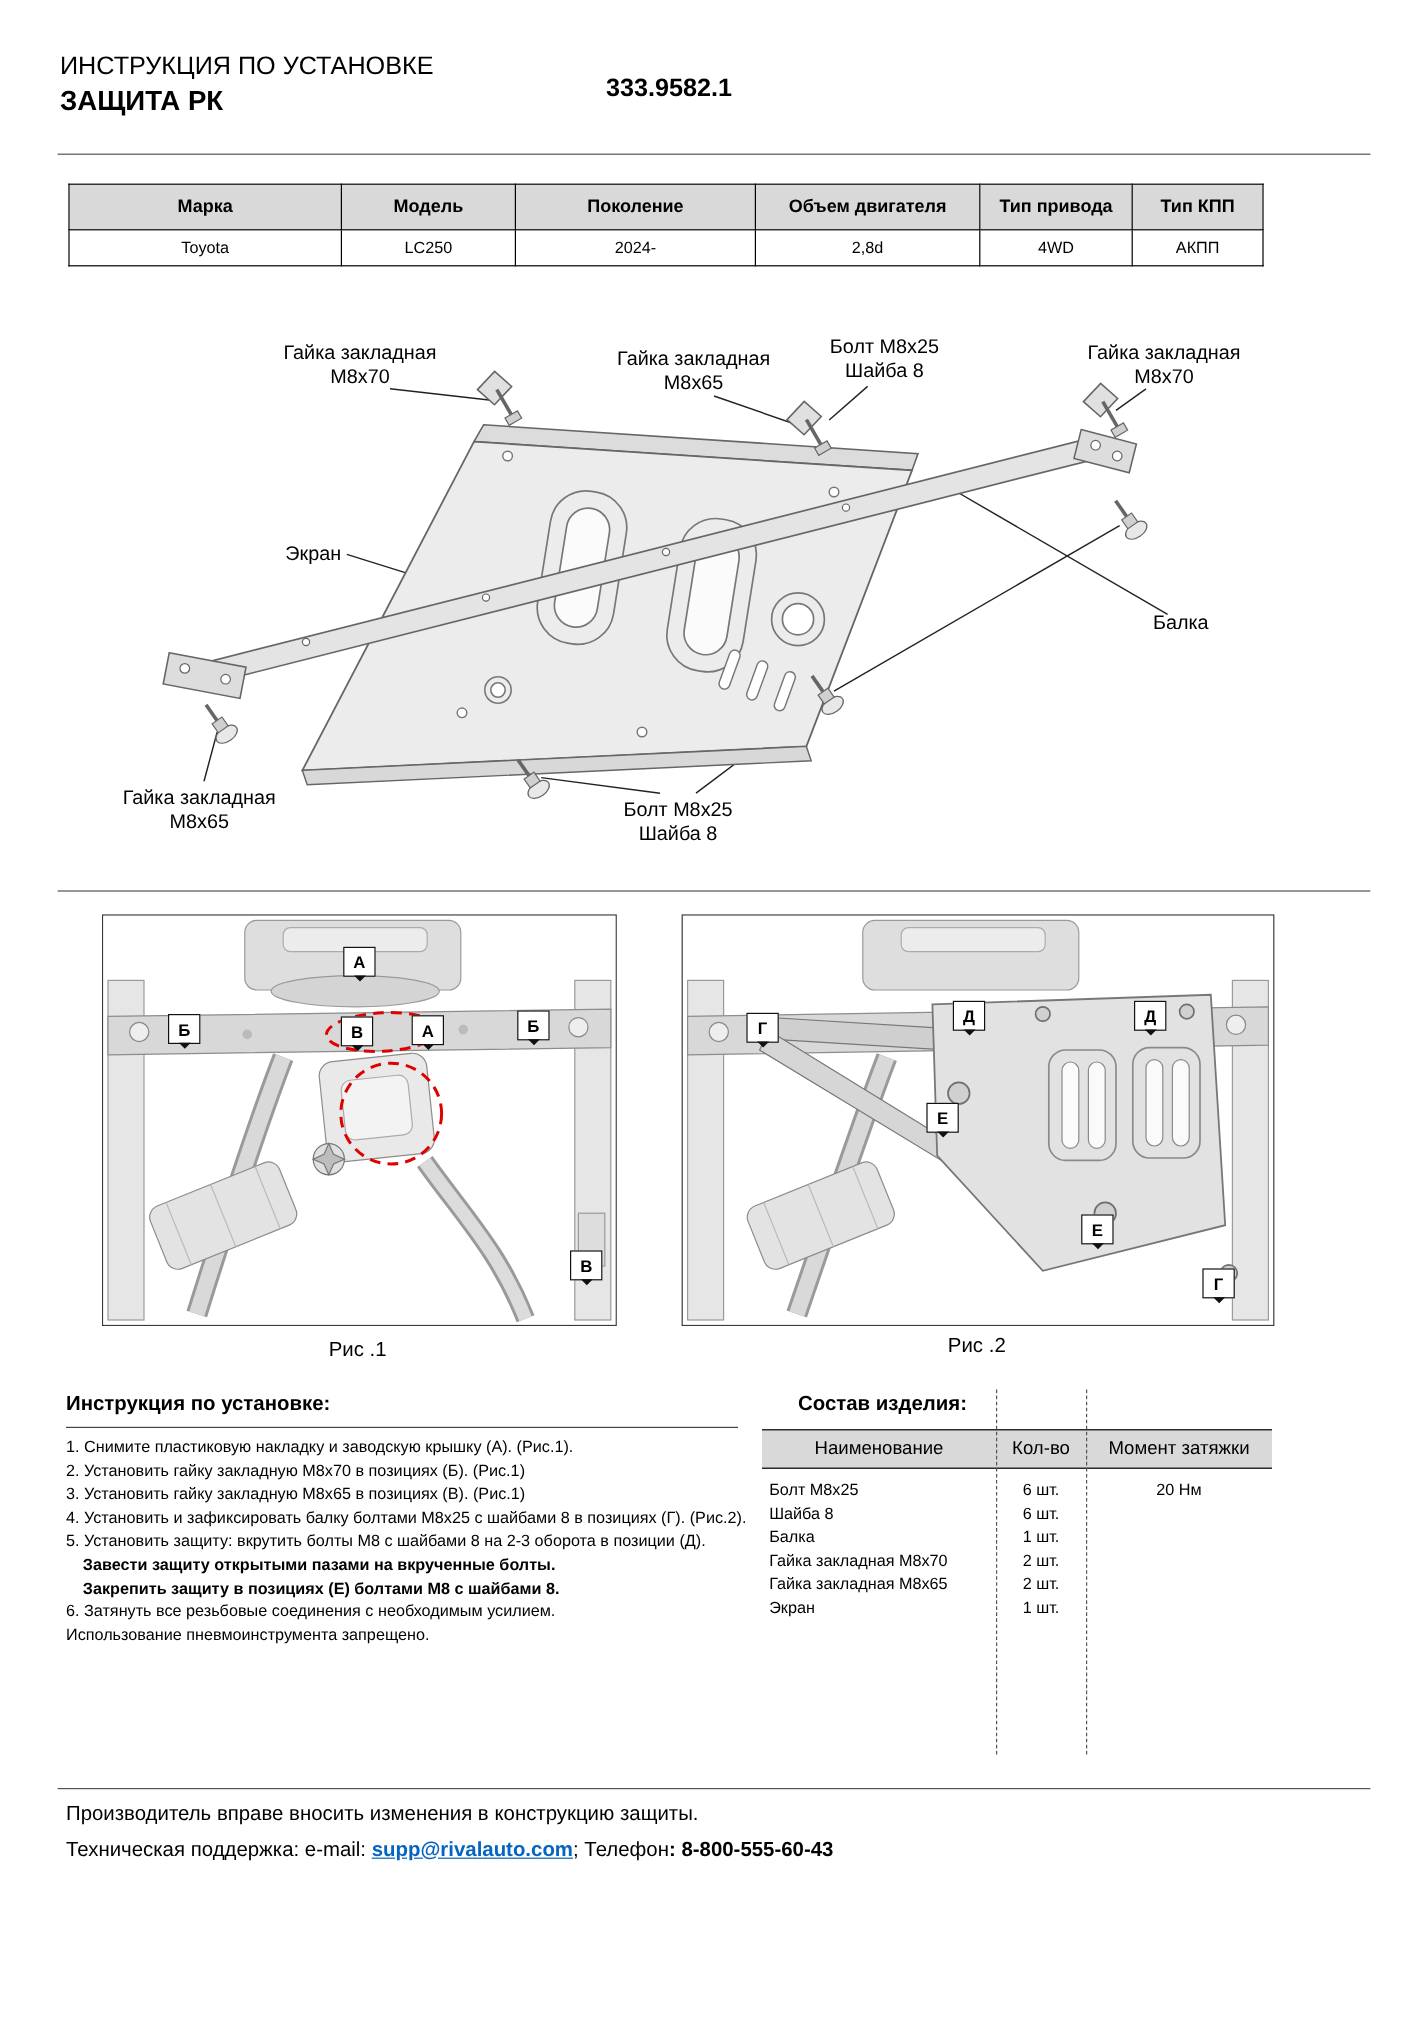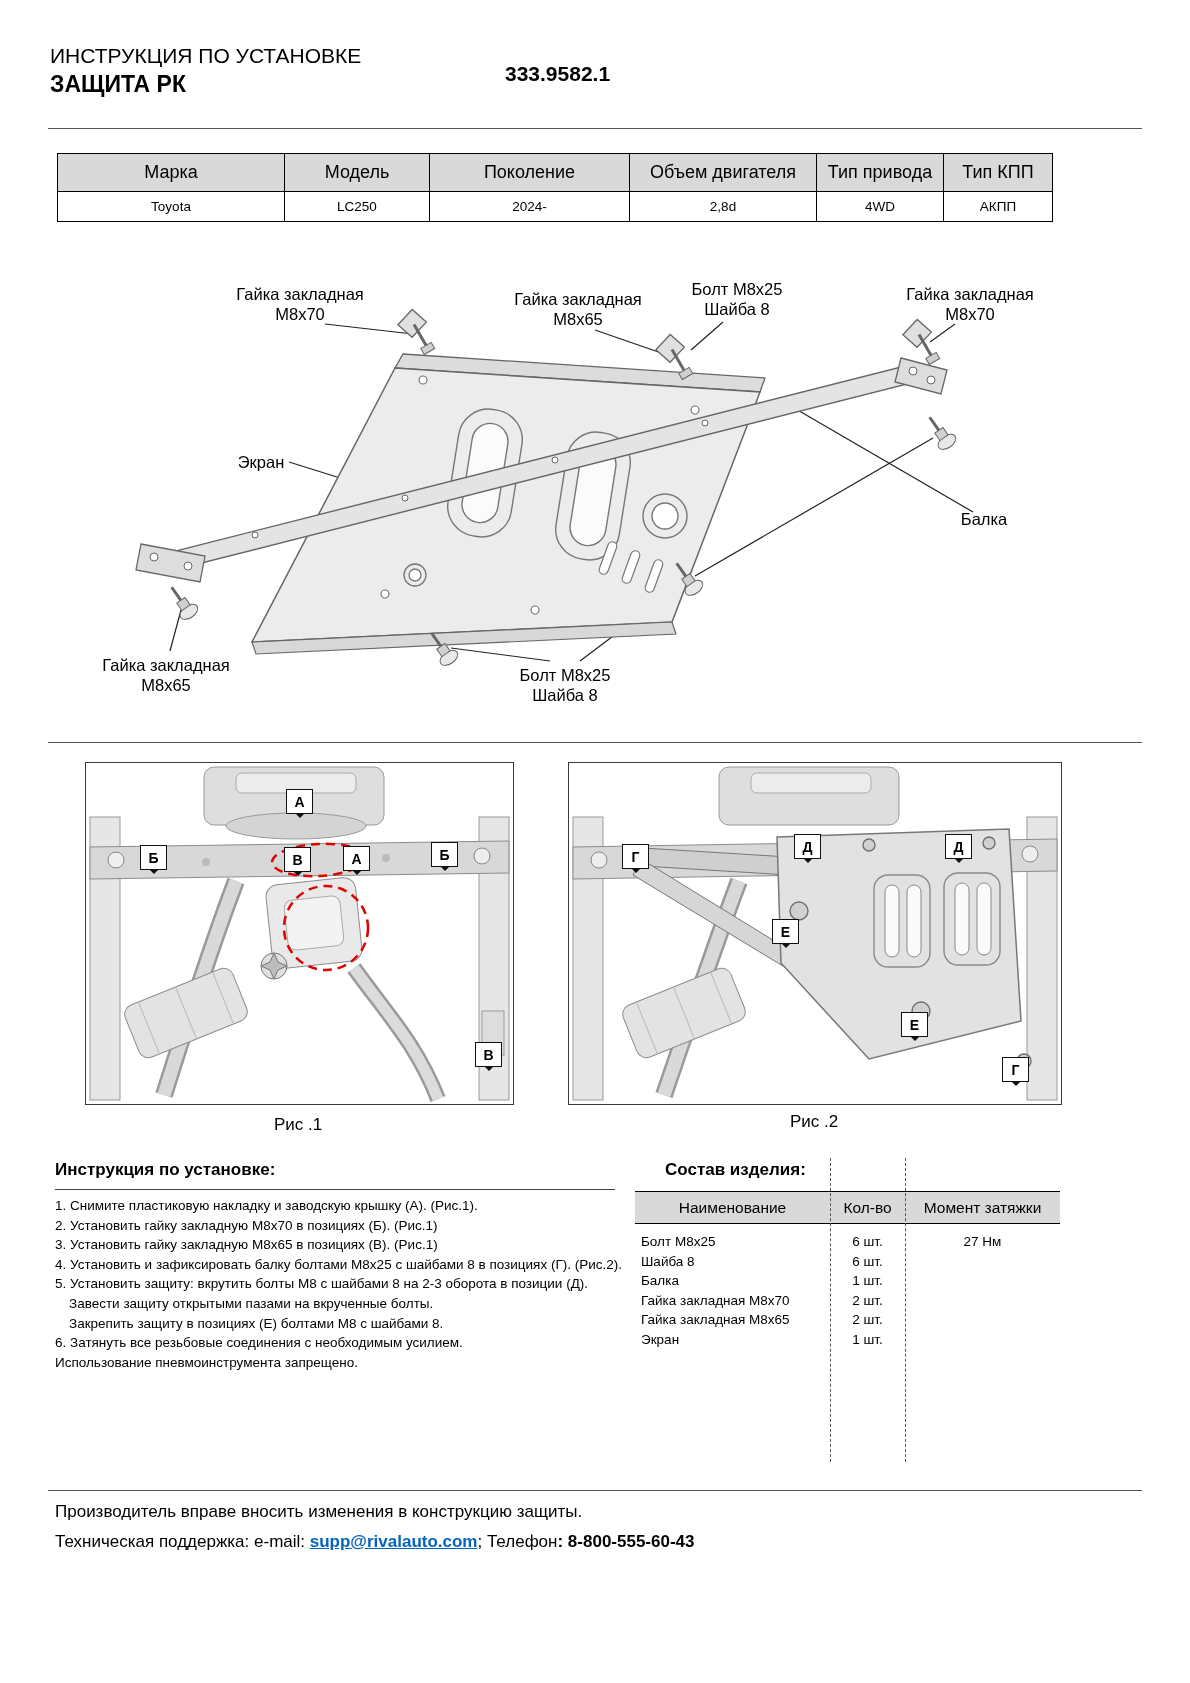--- a/index.html
+++ b/index.html
@@ -9,40 +9,40 @@
 
   
   .title-line1{font-size:21px;font-weight:normal;}
   .title-line2{font-size:23px;font-weight:bold;margin-top:3px;}
   .part-number{font-size:21px;font-weight:bold;}
   .rule{position:absolute;left:48px;width:1094px;border-top:1.5px solid #555;}
 
   
   table.veh{border-collapse:collapse;table-layout:fixed;}
   table.veh th, table.veh td{border:1px solid #000;text-align:center;padding:0 4px;overflow:hidden;}
-  table.veh th{background:#d9d9d9;font-weight:normal;font-size:18px;height:37px;}
+  table.veh th{background:#d9d9d9;font-weight:bold;font-size:15px;height:37px;}
   table.veh td{font-size:13.5px;height:29px;}
 
   
   .callout{position:absolute;transform:translateX(-50%);text-align:center;font-size:16.5px;
            line-height:1.22;white-space:pre-line;z-index:2;}
 
   
   .fig-panel{position:absolute;border:1px solid #3a3a3a;background:#fff;overflow:hidden;}
   .fig-caption{position:absolute;transform:translateX(-50%);font-size:17px;}
   .marker{position:absolute;width:25px;height:23px;background:#fff;border:1.6px solid #111;
           display:flex;align-items:center;justify-content:center;font-weight:bold;font-size:14px;z-index:3;}
   .marker::after{content:"";position:absolute;top:100%;left:50%;transform:translateX(-50%);
           border:5px solid transparent;border-top-color:#111;}
 
   
   .sec-heading{font-size:17px;font-weight:bold;}
   .steps{margin-top:9px;border-top:1px solid #444;padding-top:6px;}
   .step{font-size:13.5px;line-height:19.6px;white-space:nowrap;}
-  .step.cont{padding-left:14px;}
+  .step.cont{padding-left:14px;font-weight:bold;}
 
   
   .parts{position:absolute;left:635px;top:1158px;width:425px;height:304px;}
   .parts .heading{position:absolute;left:30px;top:2px;font-size:17px;font-weight:bold;}
   .parts .hdr-row{position:absolute;top:33px;left:0;width:425px;height:33px;background:#d9d9d9;
       border-top:1.5px solid #000;border-bottom:1.5px solid #000;display:grid;
       grid-template-columns:195px 75px 155px;align-items:center;text-align:center;
       font-weight:normal;font-size:15.5px;box-sizing:border-box;}
   .parts .rows{position:absolute;top:74px;left:0;width:425px;}
   .parts .p-row{display:grid;grid-template-columns:195px 75px 155px;font-size:13.5px;line-height:19.5px;}
@@ -334,21 +334,21 @@
     <div class="heading">Состав изделия:</div>
     <div class="hdr-row">
       <div>Наименование</div>
       <div>Кол-во</div>
       <div>Момент затяжки</div>
     </div>
     <div class="rows">
       <div class="p-row">
         <div class="p-name">Болт М8х25</div>
         <div class="p-qty">6 шт.</div>
-        <div class="p-torque">27 Нм</div>
+        <div class="p-torque">20 Нм</div>
       </div>
       <div class="p-row">
         <div class="p-name">Шайба 8</div>
         <div class="p-qty">6 шт.</div>
         <div class="p-torque"></div>
       </div>
       <div class="p-row">
         <div class="p-name">Балка</div>
         <div class="p-qty">1 шт.</div>
         <div class="p-torque"></div>

